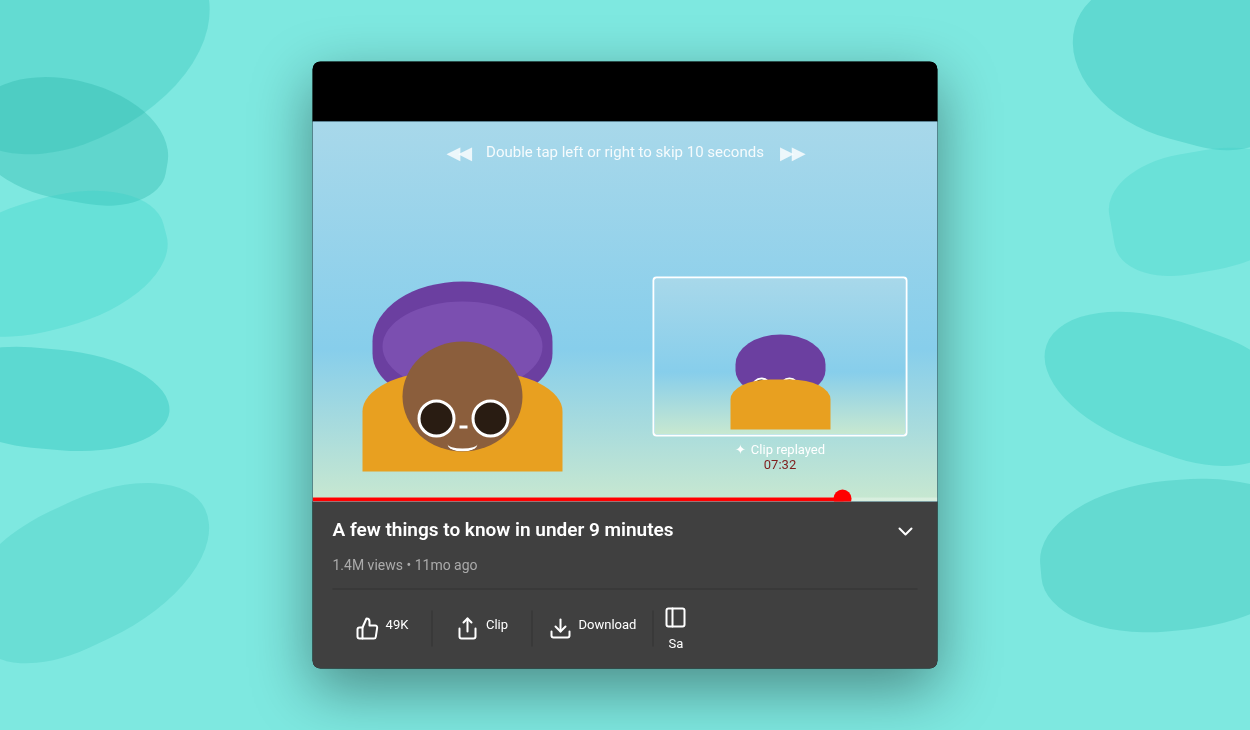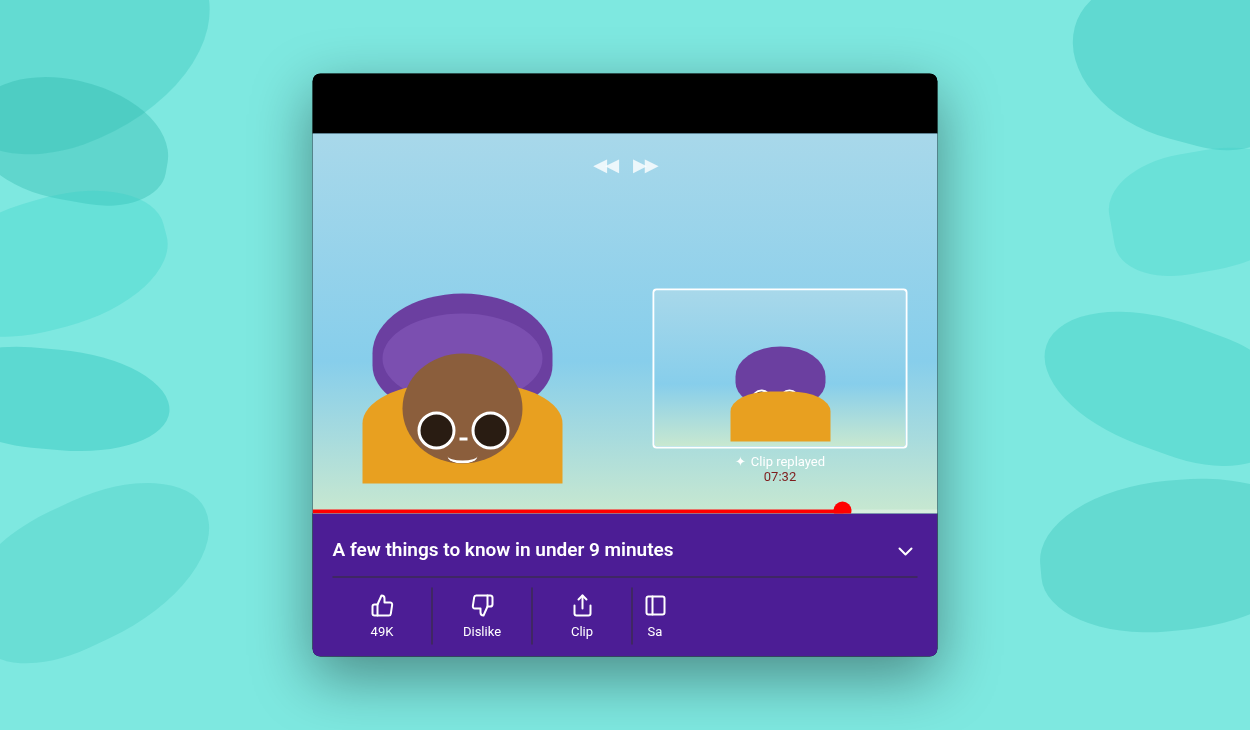--- a/index.html
+++ b/index.html
@@ -309,22 +309,22 @@
     }
 
     .mr-time {
       color: #7f1d1d;
       font-size: 13px;
       text-align: center;
     }
 
     
     .info-panel {
-      background: #4c1d95;
-      padding: 24px 20px 12px 20px;
+      background: #404040;
+      padding: 16px 20px 12px 20px;
     }
 
     .video-title-row {
       display: flex;
       align-items: flex-start;
       justify-content: space-between;
       margin-bottom: 8px;
     }
 
     .video-title {
@@ -355,22 +355,20 @@
       display: flex;
       align-items: center;
       justify-content: flex-start;
       gap: 0;
       border-top: 1px solid #333;
       padding-top: 10px;
     }
 
     .action-btn {
       display: flex;
-      flex-direction: column;
-      align-items: center;
       justify-content: center;
       gap: 6px;
       padding: 6px 16px;
       cursor: pointer;
       min-width: 100px;
       border-right: 1px solid #333;
       overflow: hidden;
     }
 
     .action-btn:last-child {
@@ -526,20 +524,21 @@
 
 <div class="device-wrapper">
 
   <div class="top-bar"></div>
 
   <div class="video-area">
     <div class="video-sky"></div>
 
     <div class="skip-hint">
       <span class="skip-arrows-left">◀◀</span>
+      <span class="skip-text">Double tap left or right to skip 10 seconds</span>
       <span class="skip-arrows-right">▶▶</span>
     </div>
 
     <div class="character">
       <div class="char-head">
         <div class="char-hair"></div>
         <div class="char-face">
           <div class="char-glasses">
             <div class="glass-frame"></div>
             <div class="glass-bridge"></div>
@@ -585,48 +584,50 @@
 
   <div class="info-panel">
     <div class="video-title-row">
       <div class="video-title">A few things to know in under 9 minutes</div>
       <div class="chevron-down-btn">
         <svg class="icon-svg" viewBox="0 0 24 24">
           <polyline points="6 9 12 15 18 9"></polyline>
         </svg>
       </div>
     </div>
+    <div class="video-meta">1.4M views • 11mo ago</div>
 
     <div class="actions-row">
 
       <div class="action-btn">
         <svg class="icon-svg" viewBox="0 0 24 24">
           <path d="M14 9V5a3 3 0 0 0-3-3l-4 9v11h11.28a2 2 0 0 0 2-1.7l1.38-9a2 2 0 0 0-2-2.3H14z"></path>
           <path d="M7 22H4a2 2 0 0 1-2-2v-7a2 2 0 0 1 2-2h3"></path>
         </svg>
         <span class="action-label">49K</span>
       </div>
 
-      <div class="action-btn">
-        <svg class="icon-svg" viewBox="0 0 24 24">
-          <path d="M10 15v4a3 3 0 0 0 3 3l4-9V2H5.72a2 2 0 0 0-2 1.7l-1.38 9a2 2 0 0 0 2 2.3H10z"></path>
-          <path d="M17 2h2.67A2.31 2.31 0 0 1 22 4v7a2.31 2.31 0 0 1-2.33 2H17"></path>
-        </svg>
-        <span class="action-label">Dislike</span>
-      </div>
 
       <div class="action-btn">
         <svg class="icon-svg" viewBox="0 0 24 24">
           <path d="M4 12v8a2 2 0 0 0 2 2h12a2 2 0 0 0 2-2v-8"></path>
           <polyline points="16 6 12 2 8 6"></polyline>
           <line x1="12" y1="2" x2="12" y2="15"></line>
         </svg>
         <span class="action-label">Clip</span>
       </div>
 
+      <div class="action-btn">
+        <svg class="icon-svg" viewBox="0 0 24 24">
+          <path d="M21 15v4a2 2 0 0 1-2 2H5a2 2 0 0 1-2-2v-4"></path>
+          <polyline points="7 10 12 15 17 10"></polyline>
+          <line x1="12" y1="15" x2="12" y2="3"></line>
+        </svg>
+        <span class="action-label">Download</span>
+      </div>
 
 
       <div class="action-btn-partial">
         <svg class="icon-svg" viewBox="0 0 24 24">
           <rect x="3" y="3" width="18" height="18" rx="2" ry="2"></rect>
           <line x1="9" y1="3" x2="9" y2="21"></line>
         </svg>
         <span class="action-label">Sa</span>
       </div>
 

